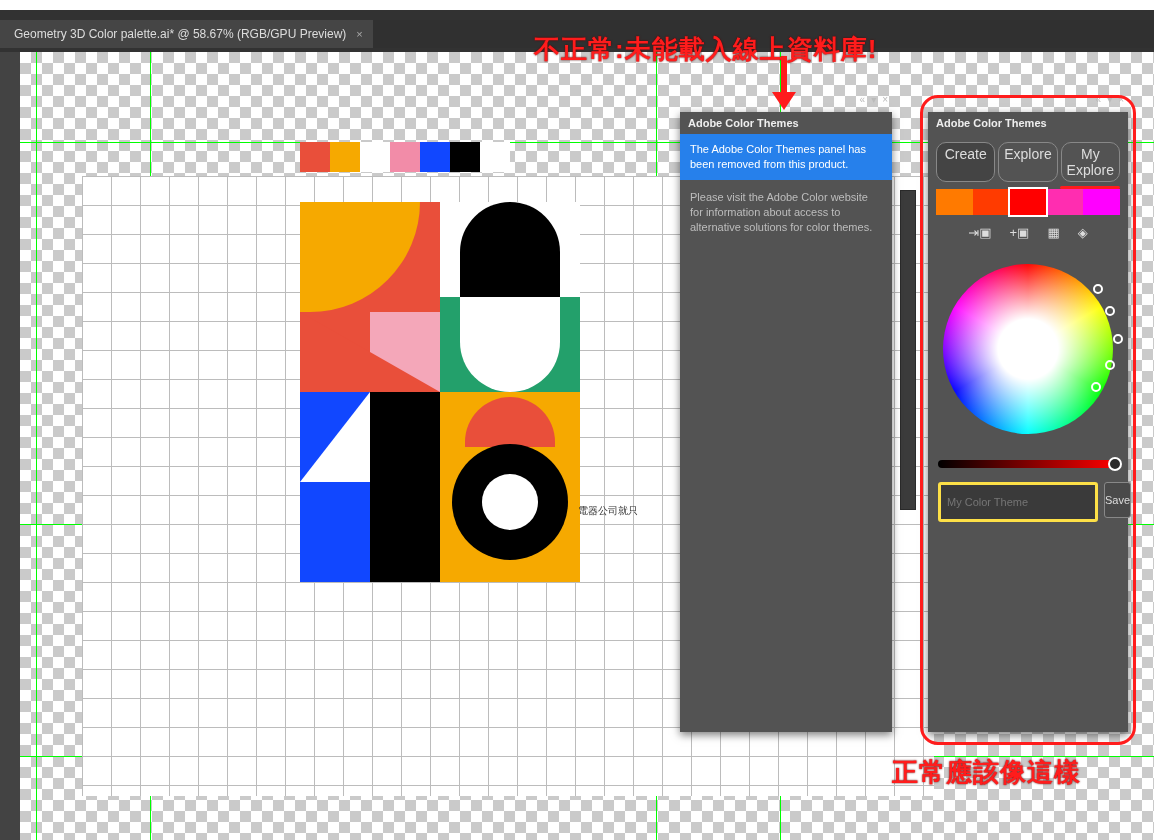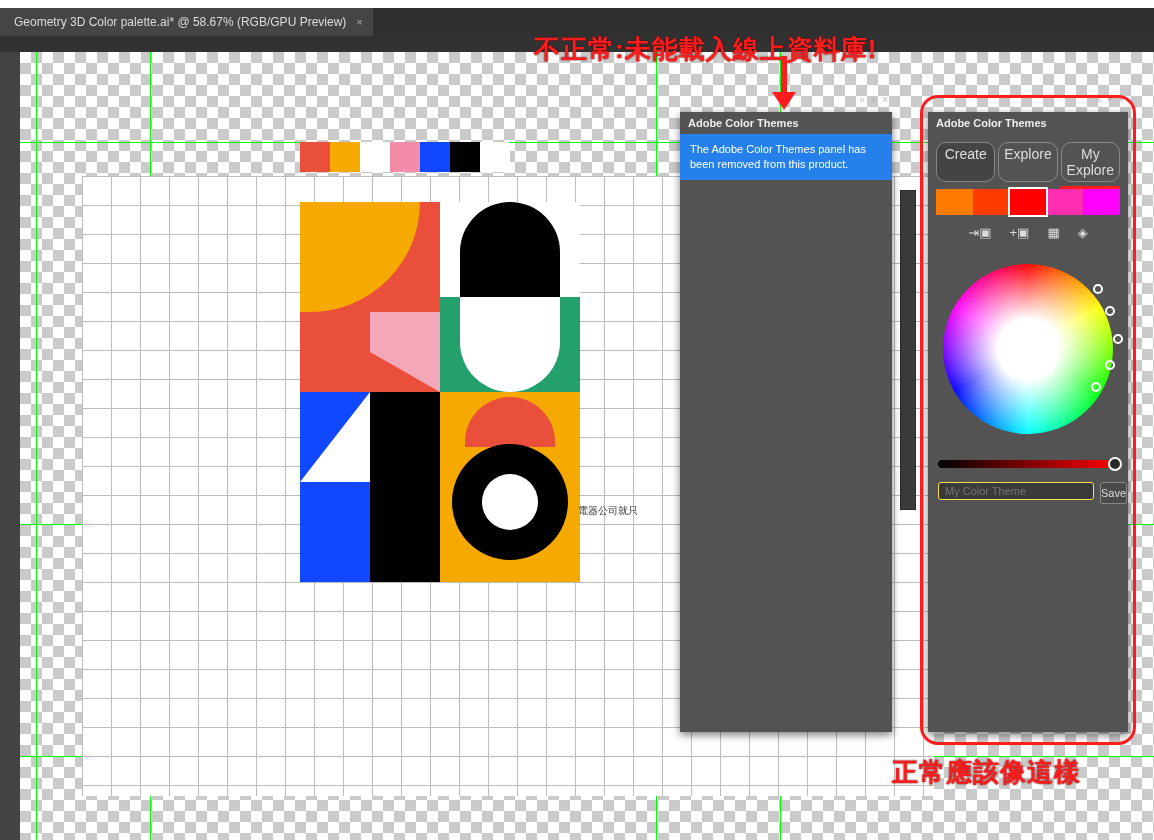--- a/index.html
+++ b/index.html
@@ -3,21 +3,21 @@
 <meta charset="utf-8">
 <style>
 
 * { margin:0; padding:0; box-sizing:border-box; font-family: "Segoe UI", "Microsoft JhengHei", sans-serif; }
 body { width:1154px; height:840px; background:#323232; overflow:hidden; position:relative; }
 
 
 #top-strip { position:absolute; left:0; top:0; width:1154px; height:10px; background:#fff; }
 
 
-#tab-bar { position:absolute; left:0; top:8px; width:1154px; height:28px; background:#303030; display:flex; align-items:stretch; }
+#tab-bar { position:absolute; left:0; top:20px; width:1154px; height:28px; background:#303030; display:flex; align-items:stretch; }
 .doc-tab { display:flex; align-items:center; gap:10px; padding:0 10px 0 14px; font-size:12px; color:#ddd; background:#454545; }
 .doc-tab .tab-x { color:#aaa; font-size:11px; cursor:pointer; }
 
 
 #toolbox { position:absolute; left:0; top:52px; width:20px; height:788px; background:#434343; }
 
 
 #canvas-host { position:absolute; left:20px; top:52px; width:1134px; height:788px; background:#555; }
 
 .checker {
@@ -98,25 +98,25 @@
   height:8px; margin:18px 10px 6px 10px; border-radius:4px;
   background:linear-gradient(to right,#000 0%, #ff0000 100%);
   position:relative;
 }
 #brightness-bar .knob{
   position:absolute; right:-4px; top:-3px; width:14px; height:14px;
   border-radius:50%; background:#2a2a2a; border:2px solid #fff;
 }
 #save-row{ display:flex; gap:6px; padding:8px 10px 10px 10px; }
 #theme-name-input{
-  flex:1; height:18px; background:#3a3a3a; border:1px solid #fde047;
+  flex:1; height:40px; background:#3a3a3a; border:3px solid #fde047;
   border-radius:3px; color:#aaa; font-size:11px; padding:0 6px;
 }
 #save-btn{
-  width:44px; height:22px; border:1px solid #888; border-radius:3px;
+  width:44px; height:36px; border:1px solid #888; border-radius:3px;
   background:#4a4a4a; color:#ddd; font-size:11px; cursor:pointer;
 }
 
 
 .anno-text{ position:absolute; font-size:26px; font-weight:bold; color:#ff1c1c; letter-spacing:1px; text-shadow:0 0 2px #500; }
 #anno-top { left:534px; top:32px; }
 #anno-bot { left:892px; top:755px; }
 #arrow {
   position:absolute; left:775px; top:56px; width:18px; height:56px;
 }
@@ -202,20 +202,21 @@
 <div style="position:absolute; left:680px; top:94px; width:212px; height:18px;">
   <div class="panel-ctrls" style="top:0;">
      <span>«</span>
      <span>▾</span>
      <span>×</span>
   </div>
 </div>
 <div id="panel-left" class="panel">
   <div class="panel-hdr">Adobe Color Themes</div>
   <div id="pl-banner">The Adobe Color Themes panel has been removed from this product.</div>
+  <div id="pl-msg">Please visit the Adobe Color website for information about access to alternative solutions for color themes.</div>
 </div>
 
 <div style="position:absolute; left:928px; top:94px; width:200px; height:18px;">
   <div class="panel-ctrls" style="top:0;">
      <span>«</span>
      <span>▾</span>
      <span>×</span>
   </div>
 </div>
 <div id="panel-right" class="panel">

